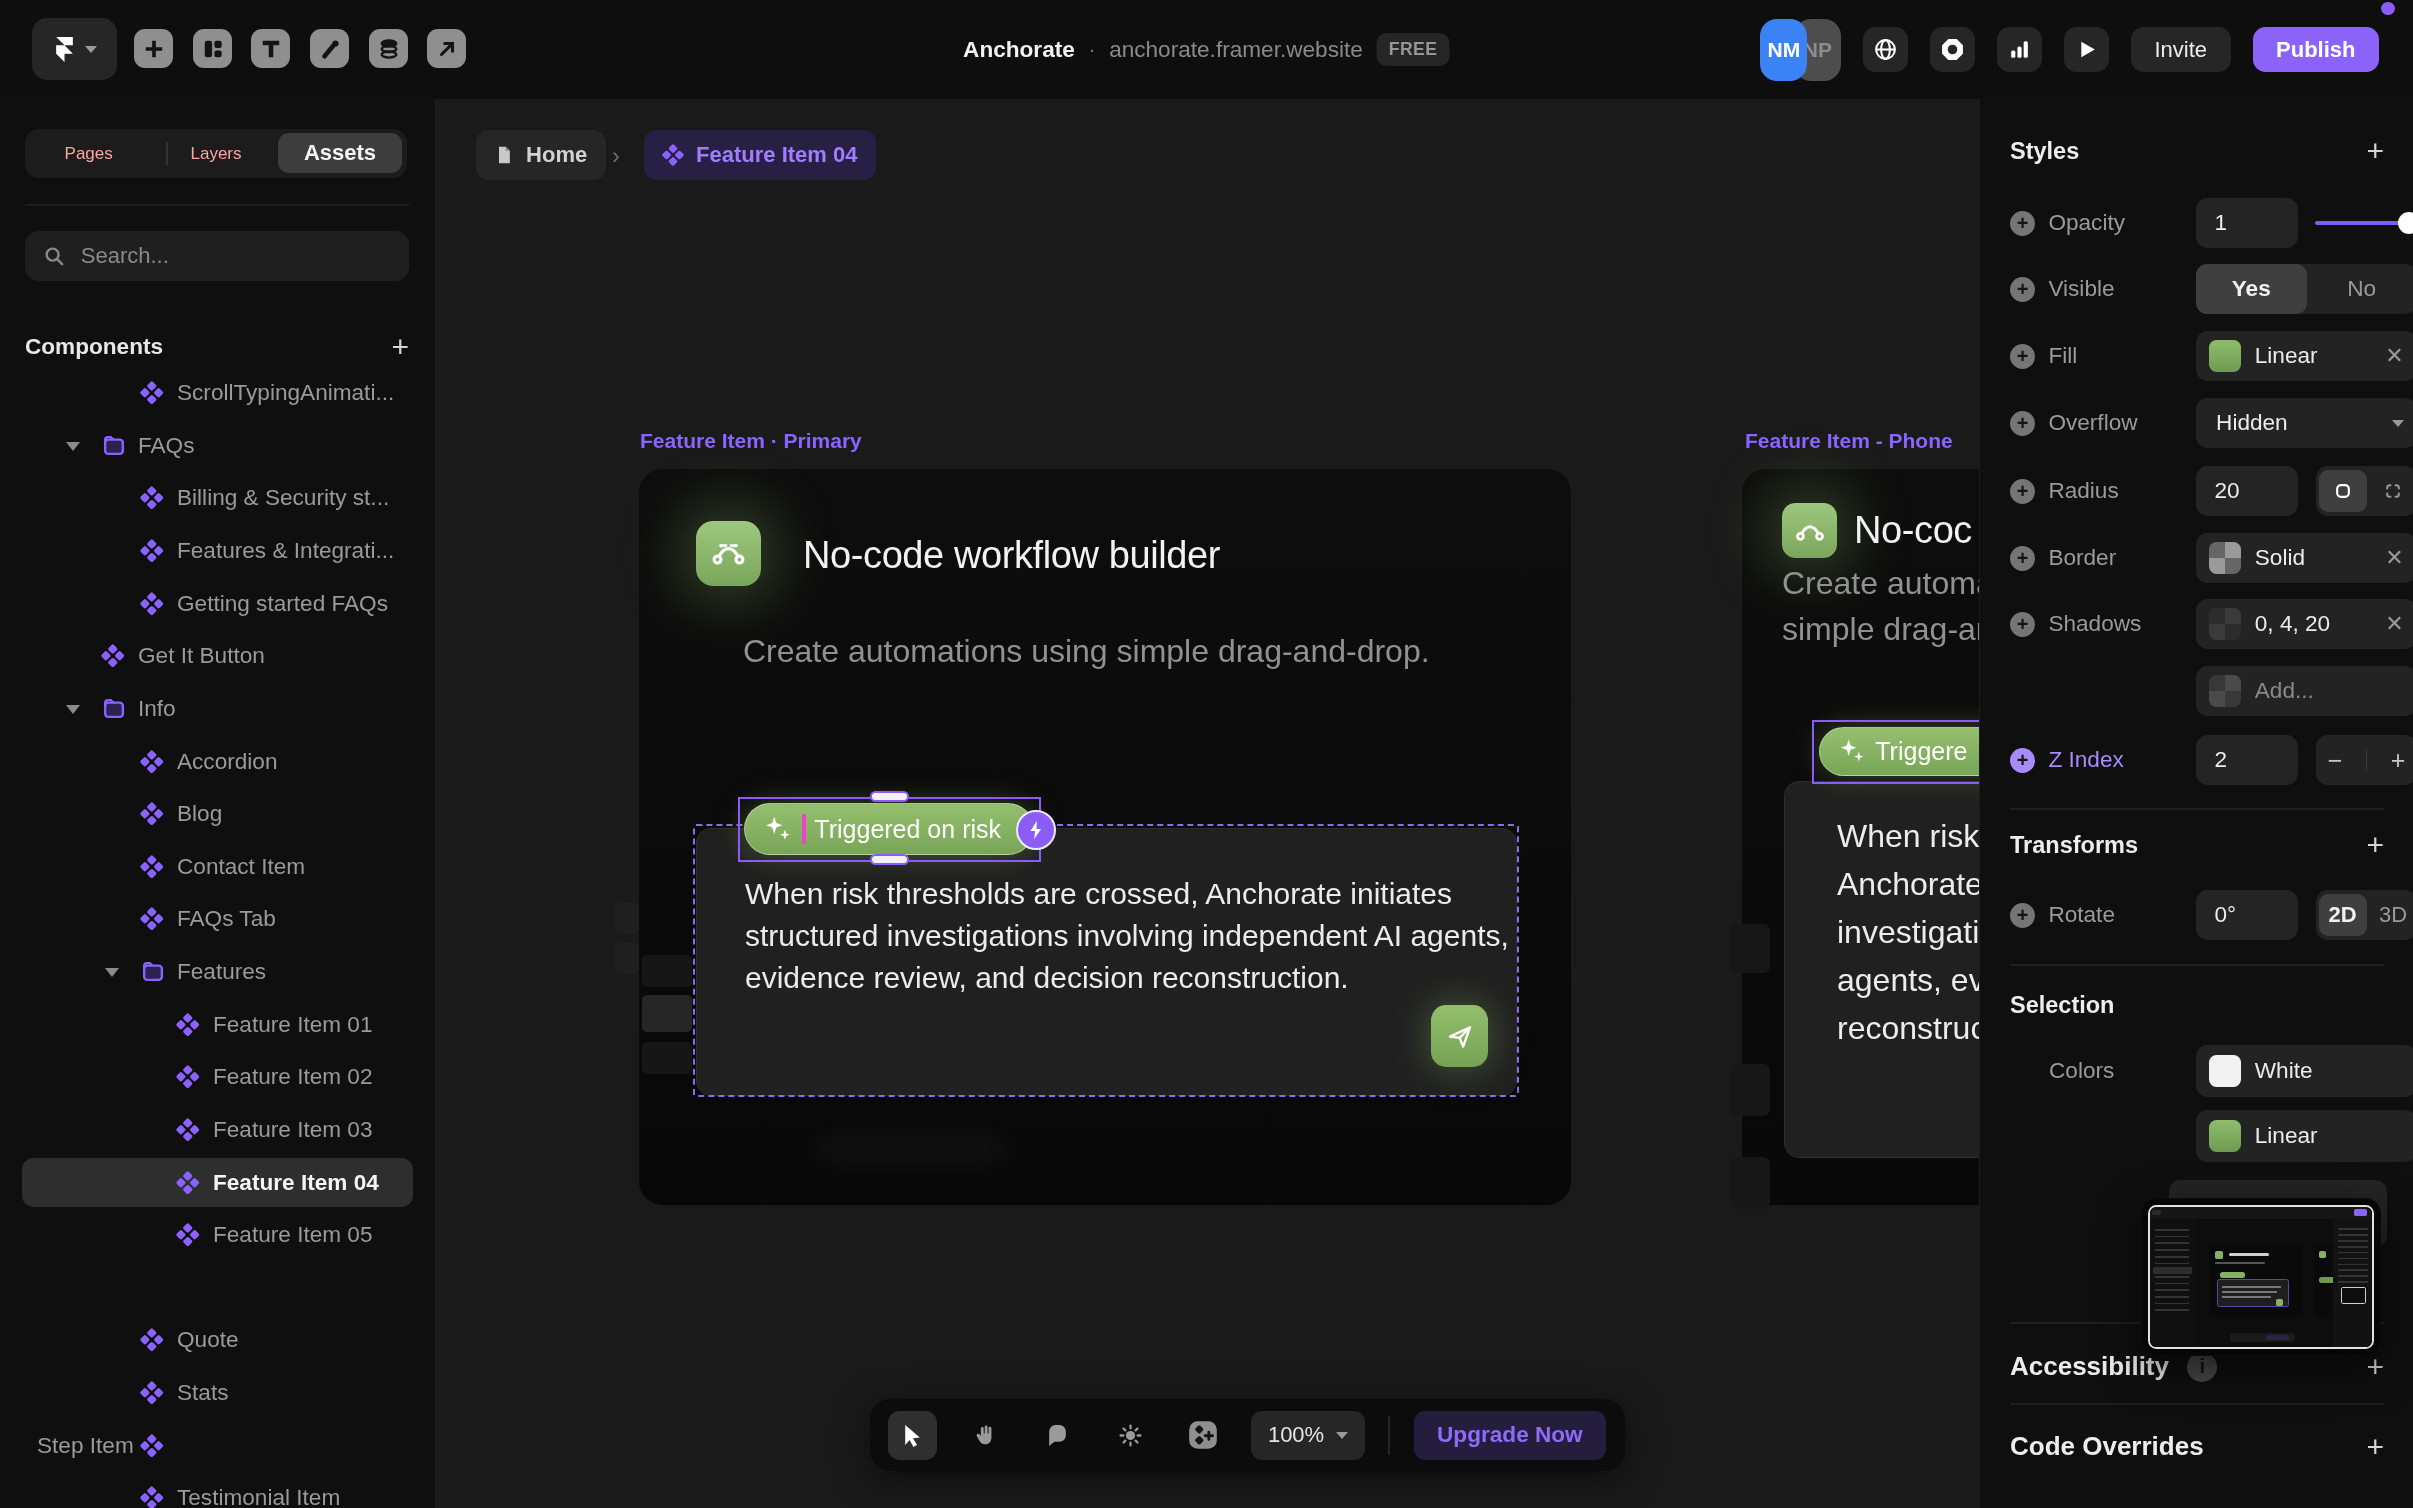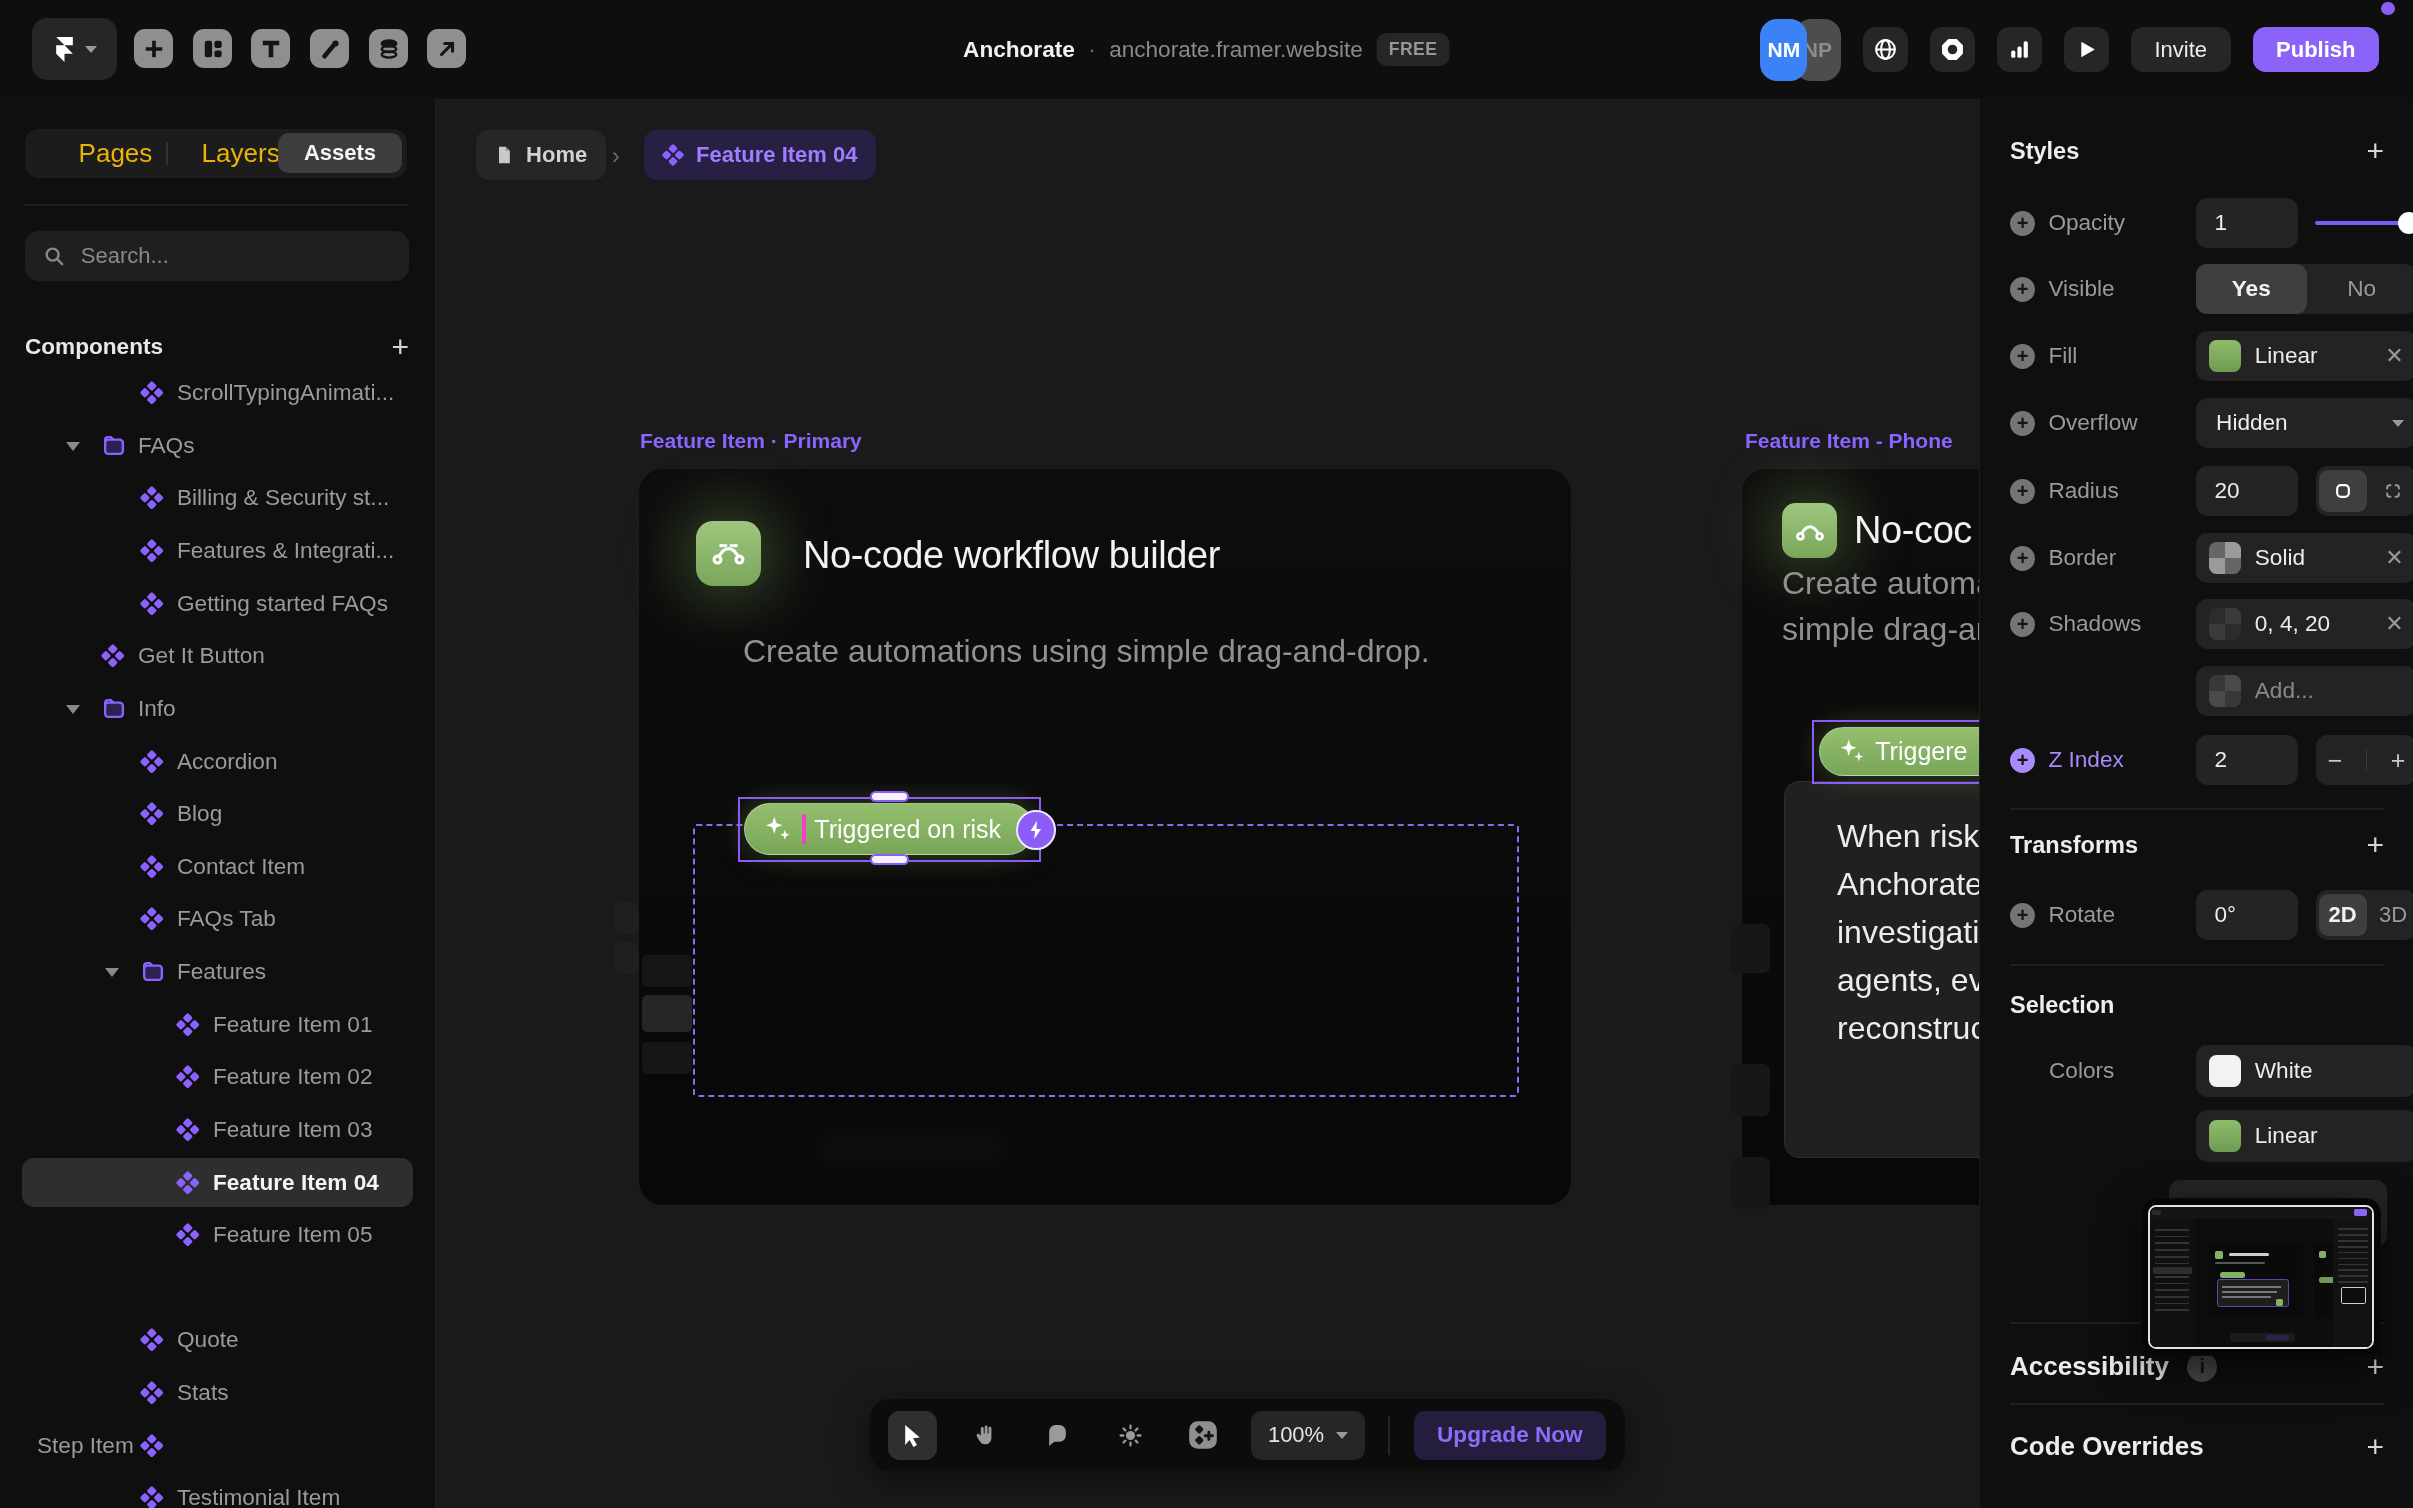--- a/index.html
+++ b/index.html
@@ -31,21 +31,21 @@
        font-size:22px;cursor:pointer;padding:0 23.5px;}
   .btn-invite{background:#262626;color:#ececec;}
   .btn-publish{background:#8b63f8;color:#fff;font-weight:600;}
   .corner-dot{position:absolute;right:18.4px;top:1.7px;width:13.4px;height:13.4px;border-radius:50%;background:#8b5cf6;}
 
   
   .sidebar{position:absolute;left:0;top:99px;width:436px;height:1410px;background:#0f0f0f;z-index:30;
            border-right:1.7px solid #1d1d1d;overflow:hidden;}
   .seg-tabs{position:absolute;left:25px;top:30px;width:382px;height:49px;background:#1c1c1c;border-radius:13.4px;
             display:flex;align-items:center;}
-  .seg-tab{font-size:26px;color:#eab308;flex:1;text-align:right;cursor:pointer;}
+  .seg-tab{font-size:17px;color:#fca5a5;flex:1;text-align:center;cursor:pointer;}
   .seg-pill{position:absolute;right:5px;top:4.2px;width:124px;height:40px;background:#3d3d3d;border-radius:11px;
             display:flex;align-items:center;justify-content:center;font-size:22px;font-weight:700;color:#f5f5f5;cursor:pointer;}
   .tab-div{position:absolute;left:141px;top:12.6px;width:1.7px;height:23.5px;background:#333;}
   .side-div{position:absolute;left:25px;top:105px;width:384px;height:1.7px;background:#1e1e1e;}
   .search{position:absolute;left:25px;top:132px;width:384px;height:50px;background:#1f1f1f;border-radius:13.4px;
           display:flex;align-items:center;gap:13.4px;padding:0 18.4px;}
   .search input{background:transparent;border:none;outline:none;color:#cfcfcf;font-size:22px;width:100%;
                 font-family:inherit;}
   .search input::placeholder{color:#8a8a8a;}
   .comp-head{position:absolute;left:25px;top:233px;width:384px;display:flex;justify-content:space-between;align-items:center;}
@@ -577,20 +577,31 @@
           <circle cx="7" cy="21" r="2.8" fill="#85b163"></circle>
             <circle cx="25" cy="21" r="2.8" fill="#85b163"></circle>
           <path d="M10 9.5h4M18 9.5h4" stroke-width="2.2"></path>
           <circle cx="10" cy="9.5" r="1.6" fill="#fff" stroke="none"></circle>
             <circle cx="22" cy="9.5" r="1.6" fill="#fff" stroke="none"></circle>
         </svg>
       </div>
       <div class="card-title" style="left:164px;top:65px">No-code workflow builder</div>
       <div class="card-sub" style="left:104px;top:159px">Create automations using simple drag-and-drop.</div>
 
+      <div class="msg-card" style="left:57px;top:359px;width:821px;height:268px">
+        <div class="msg-text" style="left:48px;top:44px">When risk thresholds are crossed, Anchorate initiates
+structured investigations involving independent AI agents,
+evidence review, and decision reconstruction.</div>
+        <div class="send-btn" style="left:734px;top:176px">
+          <svg width="30" height="30" viewBox="0 0 24 24" fill="none" stroke="#fff" stroke-width="1.9" stroke-linejoin="round">
+              <path d="M4 12.5L20 5l-5.5 15.5-2.8-7z"></path>
+              <path d="M20 5l-8.3 8.5"></path>
+            </svg>
+        </div>
+      </div>
       <div class="dashed-sel" style="left:54px;top:355px;width:826px;height:273px"></div>
 
       <div class="chip" style="left:105px;top:334px;width:290px">
         <span style="display:flex">
           <svg width="30" height="30" viewBox="0 0 24 24">
               <path d="M9 2l1.6 5.2L15.5 9l-4.9 1.7L9 16l-1.6-5.3L2.5 9l4.9-1.8z" fill="#fff"></path>
               <path d="M17.5 12.5l1 3 2.8 1-2.8 1-1 3-1-3-2.8-1 2.8-1z" fill="#fff"></path>
             </svg>
         </span>
         <span class="chip-caret"></span>

